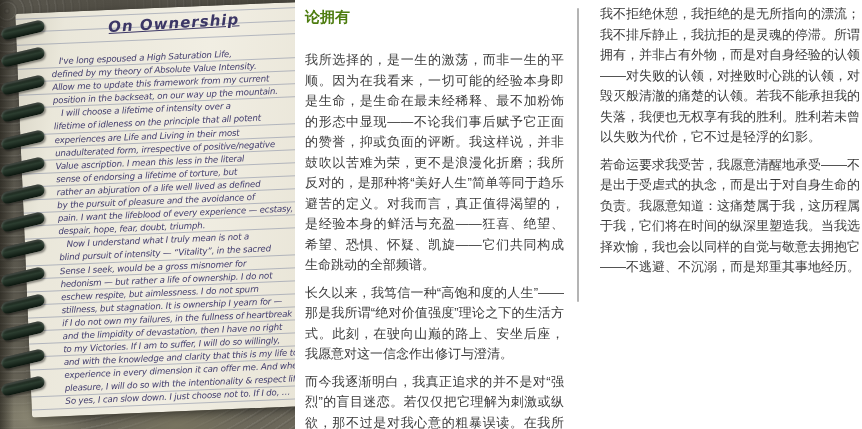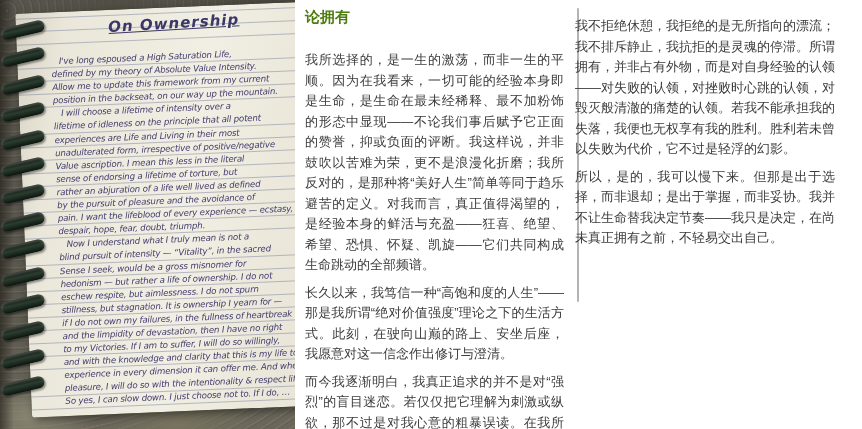--- a/index.html
+++ b/index.html
@@ -60,21 +60,21 @@
   .col{position:absolute;top:0;color:#3b3b3b;}
   .col h1{
     margin:0 0 24px 0;font-size:15px;font-weight:bold;color:#4d7c0f;
     line-height:18px;
   }
   .col p{
     margin:0 0 7px 0;font-size:13px;line-height:20.5px;
     text-align:justify;color:#3b3b3b;
   }
   .col-a{left:305px;width:259px;padding-top:8px;}
-  .col-b{left:575px;width:260px;padding-top:16px;}
+  .col-b{left:600px;width:260px;padding-top:4px;}
   .divider{
     position:absolute;left:577px;top:8px;width:2px;height:294px;
     background:#b4b4b4;border-radius:1px;cursor:default;
   }
 </style>
 </head>
 <body>
 
 <div class="stage">
 
@@ -137,17 +137,17 @@
         <p>长久以来，我笃信一种“高饱和度的人生”——那是我所谓“绝对价值强度”理论之下的生活方式。此刻，在驶向山巅的路上、安坐后座，我愿意对这一信念作出修订与澄清。</p>
         <p>而今我逐渐明白，我真正追求的并不是对“强烈”的盲目迷恋。若仅仅把它理解为刺激或纵欲，那不过是对我心意的粗暴误读。在我所理解的意义上，那是一种“生命力”的召唤——一种在场、清醒、承担的姿态。与其说我渴望强烈，不如说我渴望“拥有”。</p>
       </div>
   </section>
 
   <div class="divider"></div>
 
   <section class="col col-b">
     <div>
         <p>我不拒绝休憩，我拒绝的是无所指向的漂流；我不排斥静止，我抗拒的是灵魂的停滞。所谓拥有，并非占有外物，而是对自身经验的认领——对失败的认领，对挫败时心跳的认领，对毁灭般清澈的痛楚的认领。若我不能承担我的失落，我便也无权享有我的胜利。胜利若未曾以失败为代价，它不过是轻浮的幻影。</p>
-        <p>所以，是的，我可以慢下来。但那是出于选择，而非退却；是出于掌握，而非妥协。我并不让生命替我决定节奏——我只是决定，在尚未真正拥有之前，不轻易交出自己。</p>
+        <p>若命运要求我受苦，我愿意清醒地承受——不是出于受虐式的执念，而是出于对自身生命的负责。我愿意知道：这痛楚属于我，这历程属于我，它们将在时间的纵深里塑造我。当我选择欢愉，我也会以同样的自觉与敬意去拥抱它——不逃避、不沉溺，而是郑重其事地经历。</p>
       </div>
   </section>
 
 </div>
 
 </body></html>

